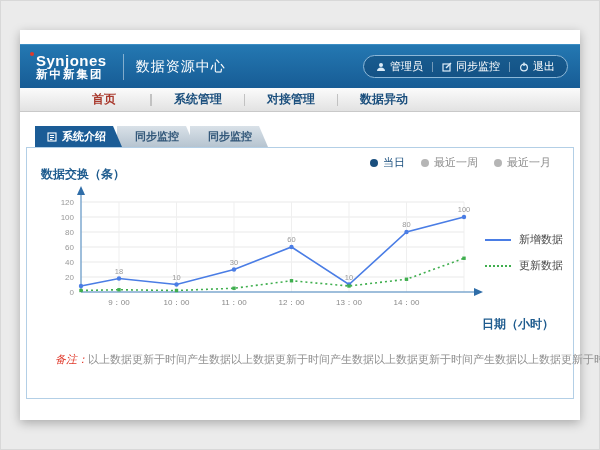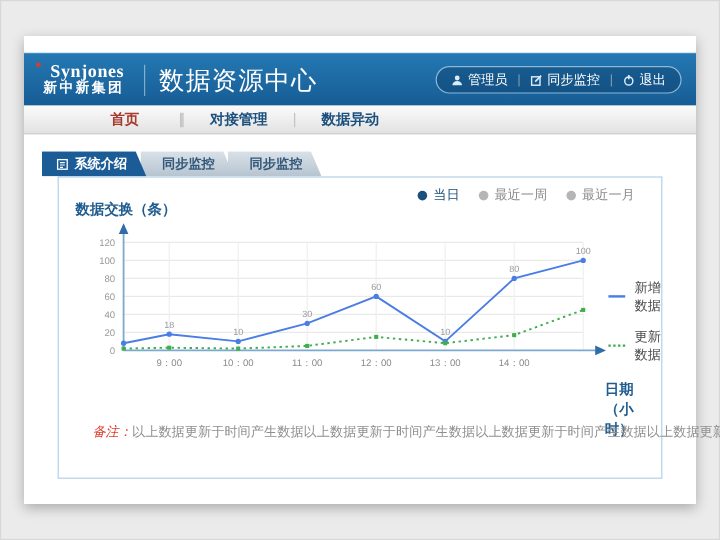--- a/index.html
+++ b/index.html
@@ -5,47 +5,47 @@
   * { margin:0; padding:0; box-sizing:border-box; }
   html,body { width:600px; height:450px; overflow:hidden; }
   body { background:#ebebeb; font-family:"Liberation Sans","DejaVu Sans",sans-serif; position:relative; }
   .frame { position:absolute; inset:0; border:1px solid #d8d8d8; }
   .window { position:absolute; left:20px; top:30px; width:560px; height:390px; background:#fff;
             box-shadow:0 3px 10px rgba(0,0,0,.28); }
   .topstrip { height:14px; background:#fff; }
   
   .header { height:44px; background:linear-gradient(#2478b2,#175c95); border-top:1px solid #3c8ec4;
             display:flex; align-items:center; padding:0 12px; color:#fff; }
-  .logo { position:relative; text-align:right; line-height:1.05; padding:0 4px;font-family:Liberation Serif, serif; }
+  .logo { position:relative; text-align:left; line-height:1.05; padding:0 4px; }
   .logo-name { font-size:15px; font-weight:bold; letter-spacing:.5px; }
   .logo-accent { position:absolute; left:-2px; top:-1px; width:4px; height:4px; background:#e0392b; border-radius:50%; }
   .logo-sub { font-size:11.5px; font-weight:bold; letter-spacing:2px; }
   .hdr-divider { width:1px; height:26px; background:rgba(255,255,255,.45); margin:0 12px; }
-  .app-title { font-size:21px; letter-spacing:1px; }
+  .app-title { font-size:14px; letter-spacing:1px; }
   .spacer { flex:1; }
   .user-pill { display:flex; align-items:center; background:rgba(8,52,92,.35); border:1px solid #8db8d8;
                border-radius:12px; padding:3px 12px; font-size:11px; gap:9px; }
   .user-item { display:flex; align-items:center; gap:4px; cursor:pointer; white-space:nowrap;text-align:right; }
   .pill-sep { width:1px; height:10px; background:rgba(255,255,255,.4); }
   .mini-icon { width:10px; height:10px; display:block; }
   
   .nav { height:24px; background:linear-gradient(#fbfbfb,#e2e2e2); border-bottom:1px solid #c9c9c9;
          display:flex; align-items:center; padding-left:38px; }
   .nav-item { width:92px; text-align:center; font-size:12px; font-weight:bold; color:#1b4f7d; cursor:pointer; }
   .nav-item.active { color:#a93a2e; }
   .nav-sep { width:1px; height:12px; background:#c2c2c2; }
   
   .tabs { display:flex; align-items:flex-end; margin:14px 0 0 15px; height:21px; position:relative; }
   .tab { height:21px; display:flex; align-items:center; gap:5px; padding:0 16px 0 12px; font-size:11px; font-weight:bold;
          clip-path:polygon(0 0, calc(100% - 9px) 0, 100% 100%, 0 100%); cursor:pointer; }
   .tab.active { background:#1b5c96; color:#fff; z-index:3; }
   .tab.inactive { background:linear-gradient(#d9e1e8,#b6c4d0); color:#33587a; margin-left:-5px; z-index:2; padding-left:18px; }
   .tab.inactive:last-child { z-index:1; }
   
-  .panel { position:relative; margin:0 28px; height:252px; border:1px solid #b3cfe6; background:#fff; }
+  .panel { position:relative; margin:0 6px; height:252px; border:1px solid #b3cfe6; background:#fff; }
   .radio-row { position:absolute; top:7px; right:22px; display:flex; gap:16px; font-size:11px; }
   .radio-item { display:flex; align-items:center; gap:5px; cursor:pointer; color:#8a8a8a; }
   .radio-dot { width:8px; height:8px; border-radius:50%; background:#b5b5b5; }
   .radio-item.selected { color:#1a4f7e; }
   .radio-item.selected .radio-dot { background:#1a4f7e; }
   .y-title { position:absolute; left:14px; top:18px; font-size:12px; font-weight:bold; color:#1f5c8f; }
   .chart-wrap { position:absolute; left:6px; top:34px; }
   .x-title { position:absolute; left:455px; top:168px; font-size:12px; font-weight:bold; color:#1f5c8f; }
   .legend { position:absolute; left:458px; top:84px; font-size:11px; color:#4a4a4a; }
   .legend-row { display:flex; align-items:center; gap:8px; margin-bottom:11px; }
@@ -95,20 +95,21 @@
         </svg>
         <span>退出</span>
       </span>
     </div>
   </div>
 
   <div class="nav">
     <div class="nav-item active">首页</div>
     <div class="nav-sep"></div>
     <div class="nav-sep"></div>
+    <div class="nav-item">系统管理</div>
     <div class="nav-sep"></div>
     <div class="nav-item">对接管理</div>
     <div class="nav-sep"></div>
     <div class="nav-item">数据异动</div>
   </div>
 
   <div class="tabs">
     <div class="tab active">
       <svg class="mini-icon" viewBox="0 0 10 10">
         <rect x="1" y="1" width="8" height="8" fill="none" stroke="#fff" stroke-width="1.1"></rect>

